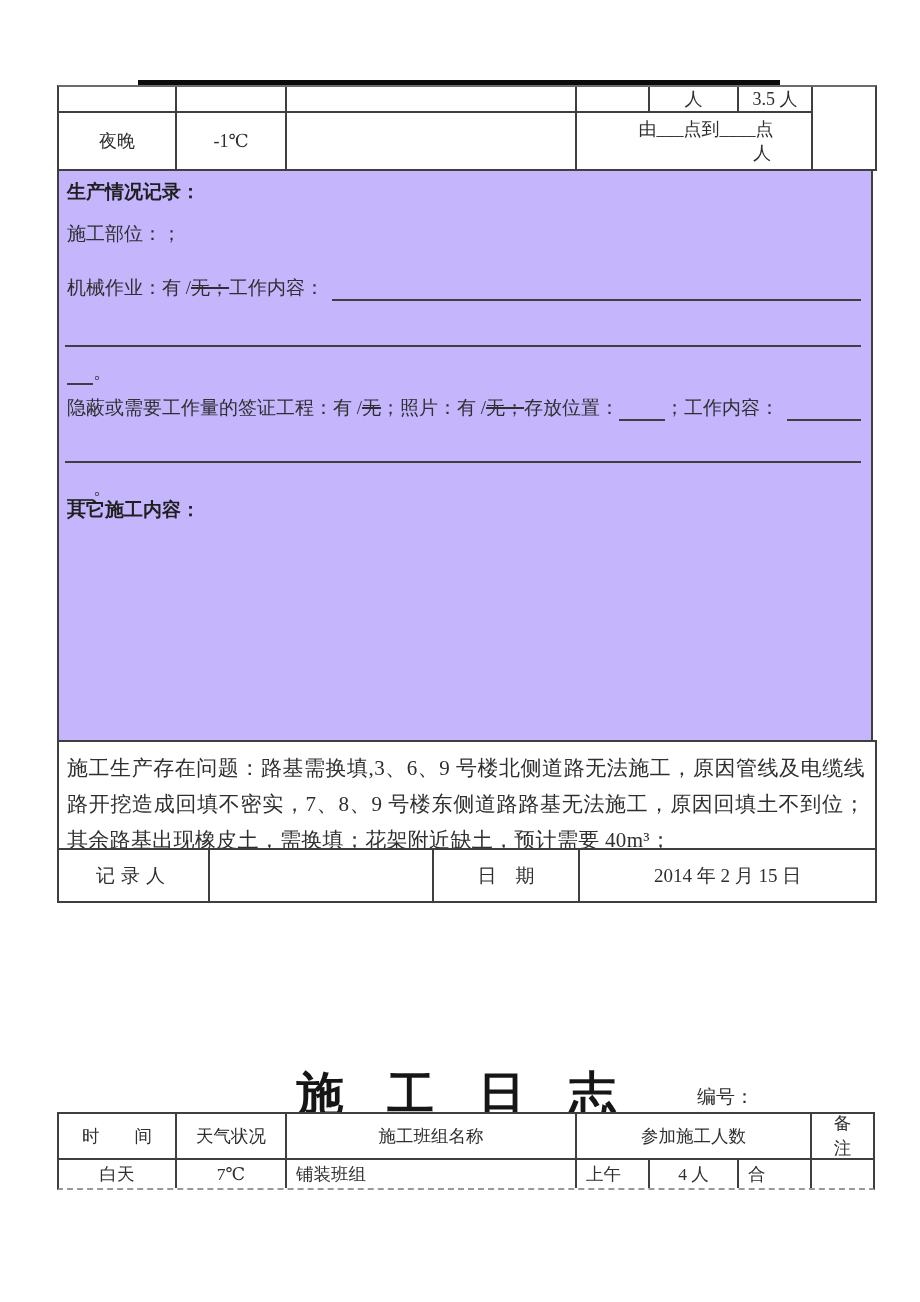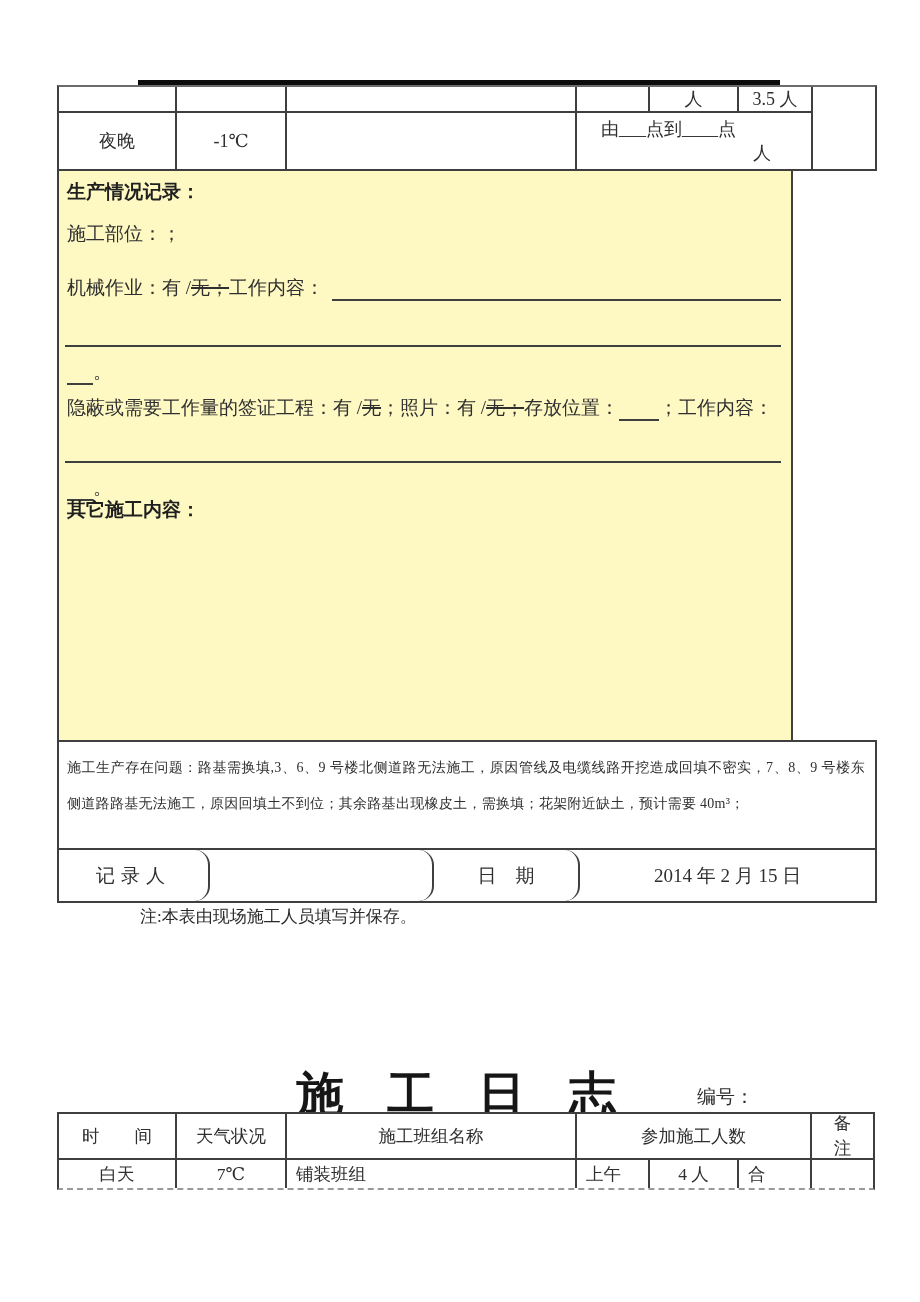--- a/index.html
+++ b/index.html
@@ -20,44 +20,44 @@
 
   
   .topbar{position:absolute;left:138px;top:80px;width:642px;height:7px;background:#0b0b0b;}
 
   
   #weather{left:57px;top:85px;width:820px;height:86px;
     grid-template-columns:118px 110px 290px 73px 89px 74px 1fr;
     grid-template-rows:26px 1fr;border-top:2px solid #6b6b6b;}
   #weather .span2{grid-column:7;grid-row:1/3;}
   #weather .merged{grid-column:4/7;flex-direction:column;align-items:stretch;justify-content:center;padding:2px 0;}
-  #weather .merged .l1{text-align:left;padding-left:24px;}
+  #weather .merged .l1{text-align:center;padding-left:24px;}
   #weather .merged .l2{text-align:right;padding-right:40px;}
 
   
-  #production{position:absolute;left:57px;top:171px;width:736px;height:569px;
-    box-sizing:border-box;border-left:2px solid #3f3f3f;border-right:2px solid #3f3f3f;background:#fef9c3;}
+  #production{position:absolute;left:57px;top:171px;width:816px;height:569px;
+    box-sizing:border-box;border-left:2px solid #3f3f3f;border-right:2px solid #3f3f3f;background:#c4b5fd;}
   .prow{position:absolute;left:8px;right:10px;display:flex;align-items:flex-end;font-size:19px;white-space:nowrap;}
   .bold{font-weight:bold;color:#1f1f1f;}
   .u440{display:inline-block;width:440px;border-bottom:2px solid #3f3f3f;text-align:center;height:24px;}
   .u46{display:inline-block;width:46px;border-bottom:2px solid #3f3f3f;height:20px;}
   .u26{display:inline-block;width:26px;border-bottom:2px solid #3f3f3f;height:18px;}
   .ugrow{flex:1;border-bottom:2px solid #3f3f3f;height:20px;margin-left:8px;}
   .fullline{position:absolute;left:6px;right:10px;border-bottom:2px solid #3f3f3f;height:0;}
   .strike{text-decoration:line-through;text-decoration-thickness:2px;}
 
   
   #problem{position:absolute;left:57px;top:740px;width:820px;height:108px;
     box-sizing:border-box;border:2px solid #3f3f3f;border-bottom:none;background:#fff;}
-  #problem p{margin:0;padding:8px 10px 0 8px;font-size:14px;line-height:36px;text-align:justify;letter-spacing:0.3px;}
+  #problem p{margin:0;padding:8px 10px 0 8px;font-size:21px;line-height:36px;text-align:justify;letter-spacing:0.3px;}
 
   
   #record{left:57px;top:848px;width:820px;height:55px;
     grid-template-columns:151px 224px 146px 1fr;grid-template-rows:1fr;}
-  #record>div{border-bottom:none;font-size:19px;border-radius:15px;}
+  #record>div{border-bottom:none;font-size:19px;}
   #record .spaced{letter-spacing:6px;}
 
   .footnote{position:absolute;left:140px;top:905px;font-size:17px;color:#2a2a2a;}
 
   
   .doc-title{position:absolute;left:0;top:1022px;width:920px;text-align:center;
     font-size:47px;font-weight:bold;color:#161616;letter-spacing:8px;word-spacing:16px;margin-top:41px;}
   .serial{position:absolute;left:697px;top:1084px;font-size:19px;color:#2a2a2a;}
 
   
@@ -142,21 +142,20 @@
     <p>施工生产存在问题：路基需换填,3、6、9 号楼北侧道路无法施工，原因管线及电缆线路开挖造成回填不密实，7、8、9 号楼东侧道路路基无法施工，原因回填土不到位；其余路基出现橡皮土，需换填；花架附近缺土，预计需要 40m³；</p>
   </div>
 
   <div class="tbl" id="record">
     <div class="spaced">记录人</div>
     <div></div>
     <div>日　期</div>
     <div class="nbr">2014 年 2 月 15 日</div>
   </div>
 
-  <div class="footnote">注:本表由现场施工人员填写并保存。</div>
 
   <div class="doc-title">施 工 日 志</div>
   <div class="serial">编号：</div>
 
   <div class="tbl" id="logtbl">
     <div>时　　间</div>
     <div>天气状况</div>
     <div>施工班组名称</div>
     <div class="hspan">参加施工人数</div>
     <div class="nbr">

